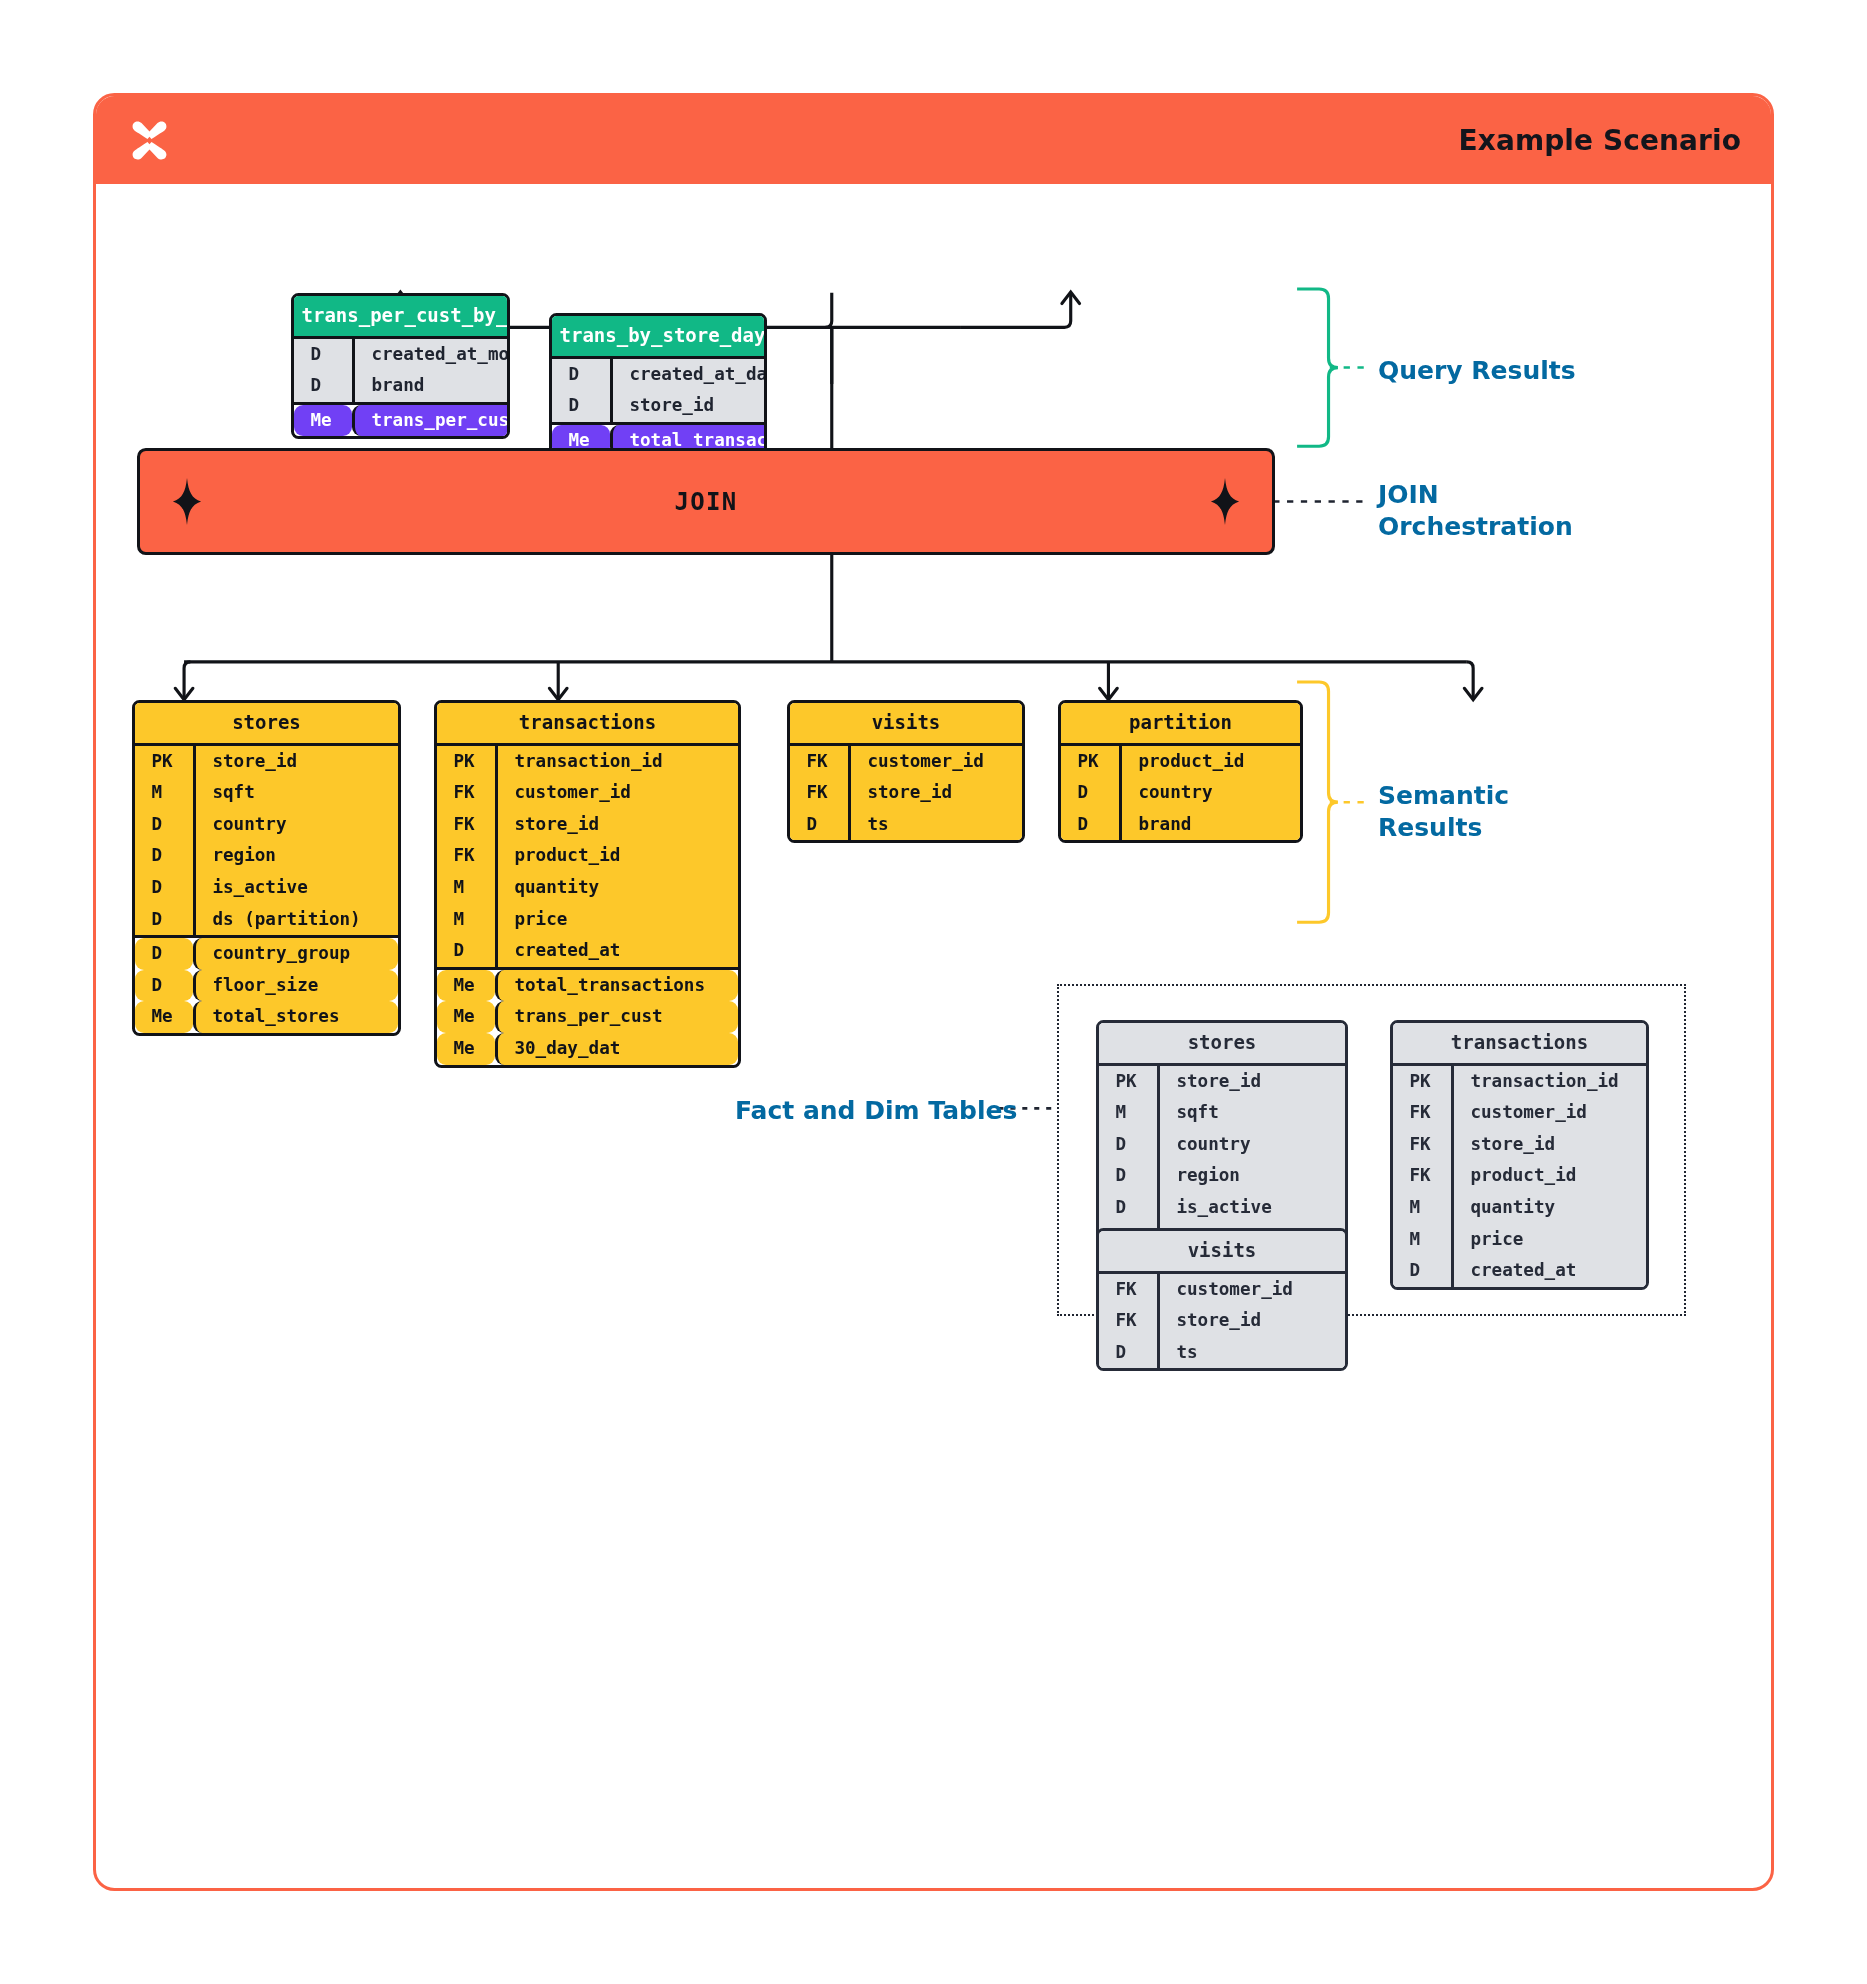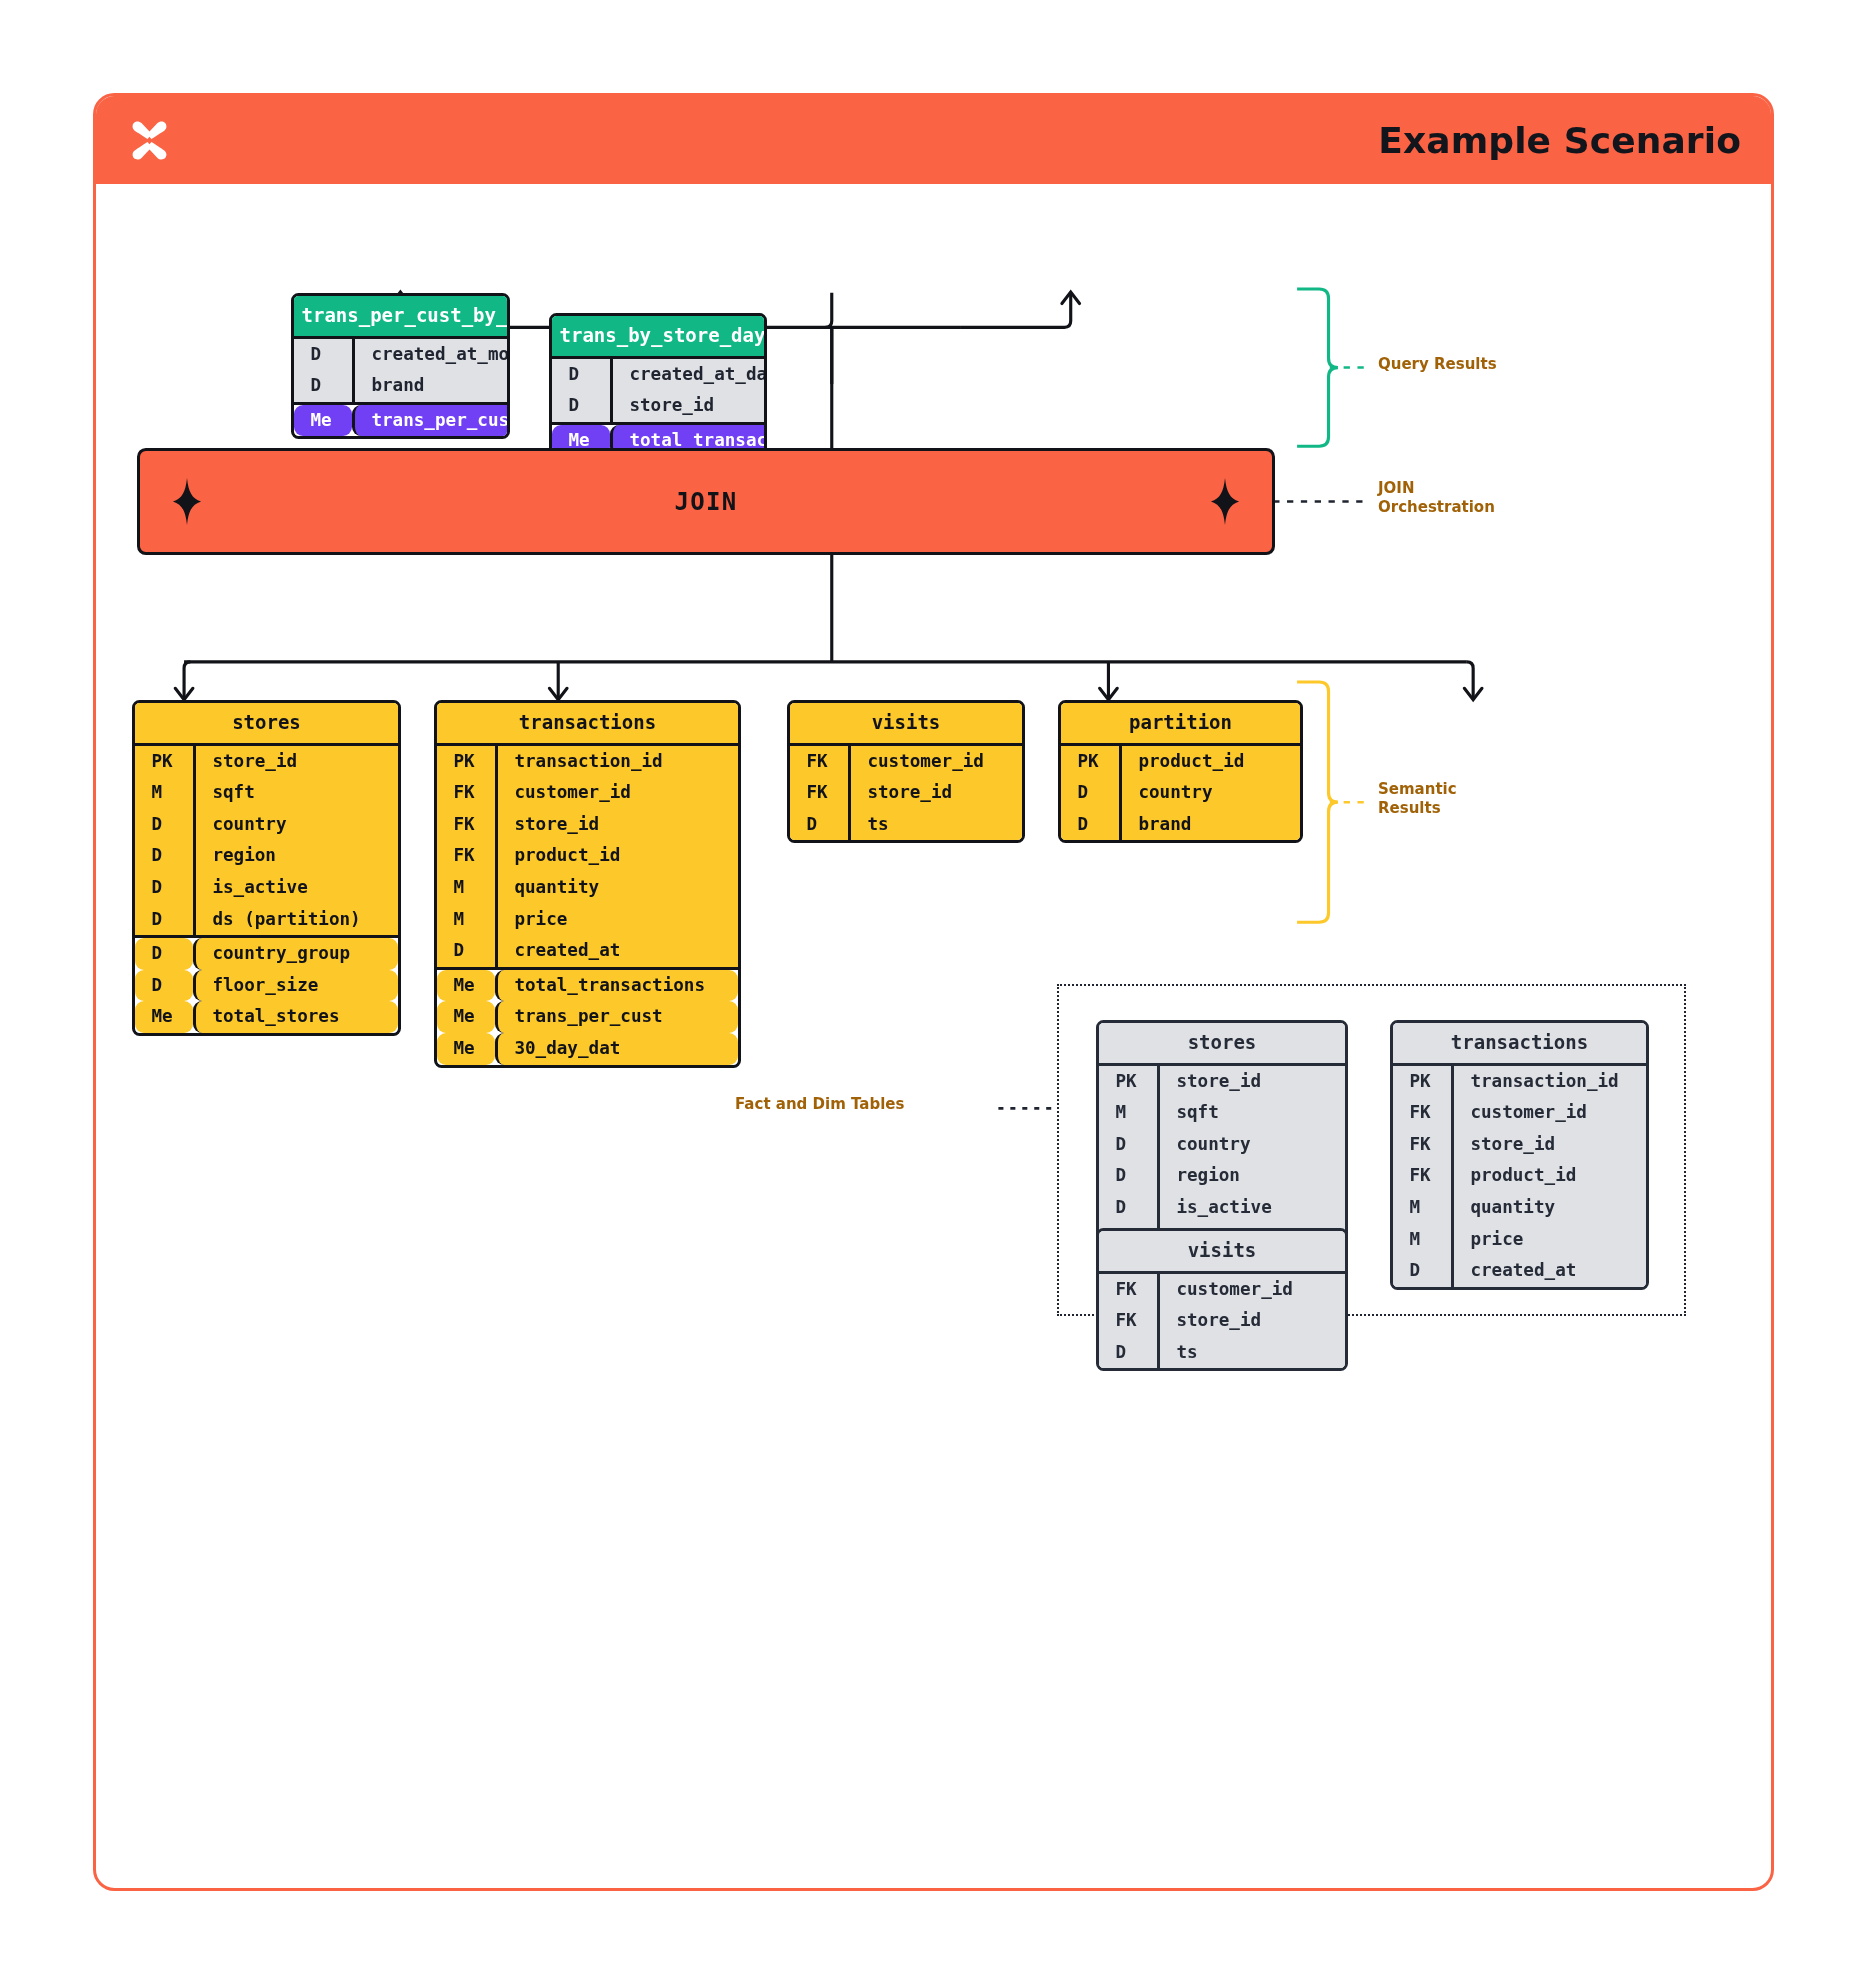--- a/index.html
+++ b/index.html
@@ -13,21 +13,21 @@
     border:3.1px solid #FB6345;border-radius:21.4px;background:#fff;box-sizing:border-box;
     overflow:hidden;
   }
   .card-header{
     position:absolute;left:0;top:0;width:100%;height:88px;background:#FB6345;
     display:flex;align-items:center;justify-content:space-between;
     padding:0 30px;box-sizing:border-box;
   }
   .logo{width:47px;height:47px;flex:none;}
   .card-title{
-    font-family:"DejaVu Sans",sans-serif;font-weight:bold;font-size:36px;color:#13151c;
+    font-family:"DejaVu Sans",sans-serif;font-weight:bold;font-size:28px;color:#13151c;
     letter-spacing:0.1px;
   }
 
   
   .canvas{position:absolute;left:0;top:88px;width:1674px;height:1706px;}
 
   
   .tbl{position:absolute;border:3.1px solid #111318;border-radius:7.5px;overflow:hidden;
        box-sizing:border-box;}
   .tbl .thead{
@@ -59,21 +59,21 @@
     box-sizing:border-box;
   }
   .joinbar .jlabel{
     flex:1;text-align:center;font-family:"DejaVu Sans Mono",monospace;font-weight:bold;
     font-size:24px;color:#111318;letter-spacing:1.3px;
   }
   .sparkle{width:36px;height:47px;flex:none;}
 
   
   .annot{position:absolute;font-family:"DejaVu Sans",sans-serif;font-weight:bold;
-         font-size:15px;color:#a16207;line-height:1.28;}
+         font-size:25px;color:#0369a1;line-height:1.28;}
 
   
   .legend{position:absolute;left:220px;top:1585px;}
   .leg-row{display:flex;align-items:center;margin-bottom:8.8px;}
   .sw{width:19px;height:19px;flex:none;margin-right:16.4px;border-radius:1.3px;}
   .leg-label{font-family:"DejaVu Sans Mono",monospace;font-weight:bold;font-size:19px;color:#262b38;}
 
   
   .dotbox{position:absolute;border:2.5px dotted #1f2430;box-sizing:border-box;}
 

